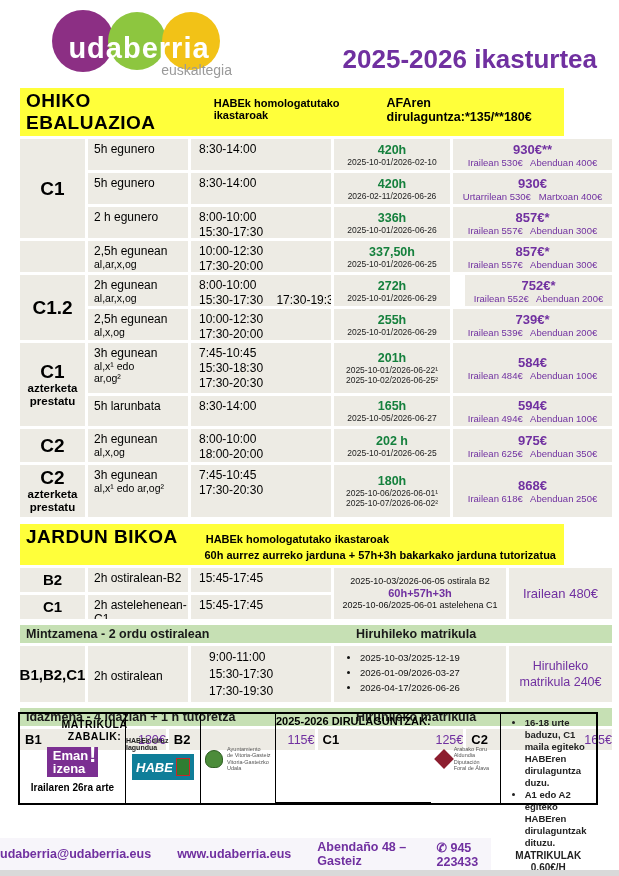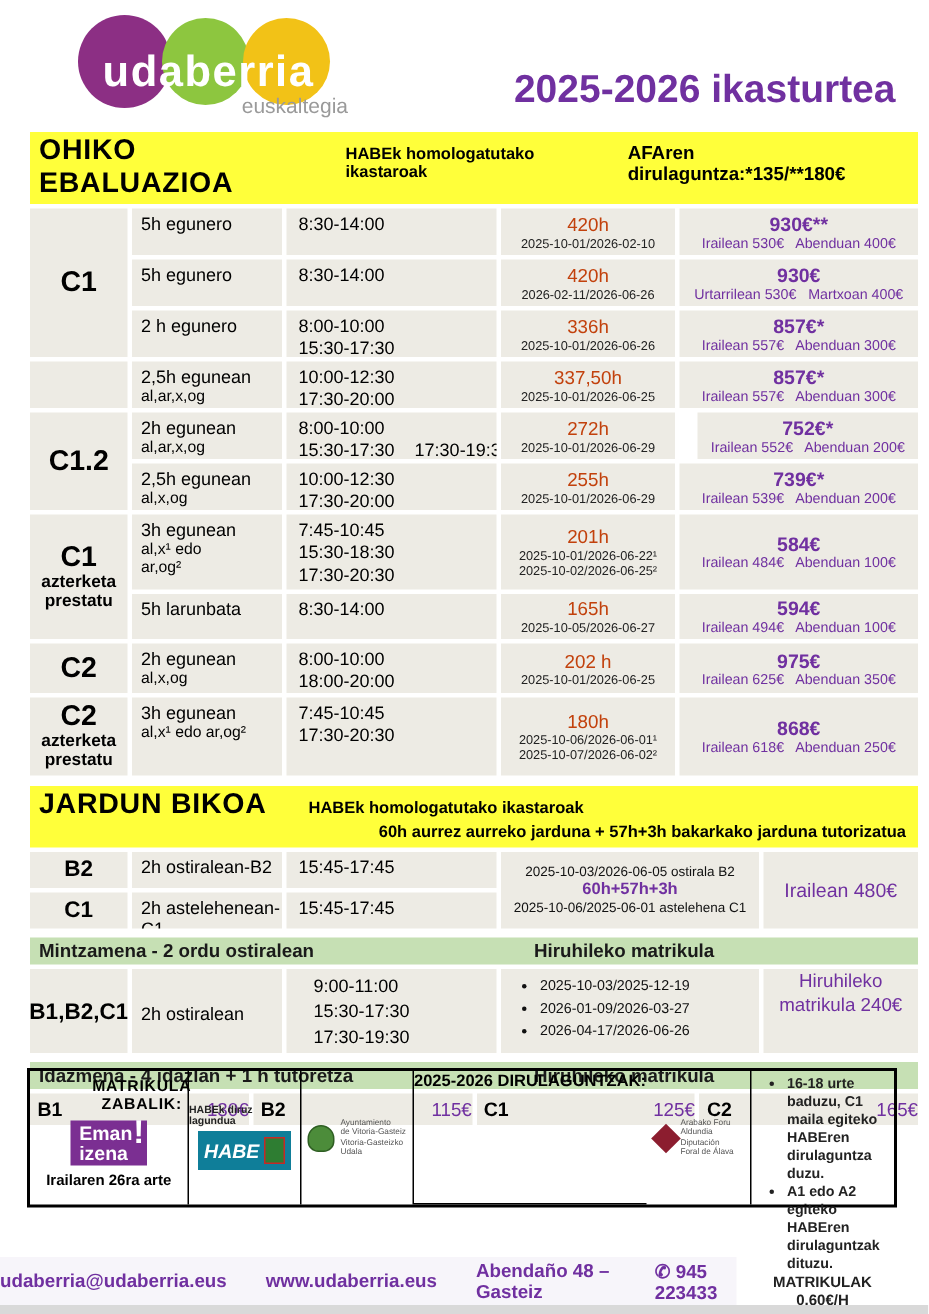--- a/index.html
+++ b/index.html
@@ -13,62 +13,62 @@
   .c1{left:0;top:4px;width:62px;height:62px;background:#8c2f84;}
   .c2{left:56px;top:6px;width:58px;height:58px;background:#8dc63f;}
   .c3{left:110px;top:6px;width:58px;height:58px;background:#f2c217;}
   .logo-word{position:absolute;left:2px;top:26px;width:170px;text-align:center;
     font-size:29px;font-weight:bold;letter-spacing:1px;color:#fff;}
   .logo-sub{position:absolute;left:60px;top:56px;width:120px;text-align:right;
     font-size:14px;color:#9a9a9a;}
   .year{position:absolute;right:22px;top:44px;font-size:26px;font-weight:bold;color:#7030a0;}
 
   
-  .banner{margin:0 7px 0 20px;width:592px;background:#ffff3a;box-sizing:border-box;
+  .banner{margin:0 7px 0 20px;width:544px;background:#ffff3a;box-sizing:border-box;
     padding:2px 6px;}
   .b-row{display:flex;align-items:baseline;gap:10px;}
   .b-title{font-size:19px;font-weight:800;letter-spacing:.5px;}
   .b-sub{font-size:11px;font-weight:bold;}
   .b-note{font-size:12.5px;font-weight:bold;}
   .b-line2{text-align:right;font-size:11px;font-weight:bold;padding:1px 2px 2px 0;}
 
   
   .grid{margin:3px 7px 0 20px;width:592px;display:grid;gap:3px;background:#fff;}
   .ohiko{grid-template-columns:65px 100px 140px 116px auto;
          grid-template-rows:31px 31px 31px 31px 31px 31px 50px 30px 33px 52px;}
   .cell{background:#edebe4;overflow:hidden;}
   .lvl{display:flex;flex-direction:column;align-items:center;justify-content:center;
        font-weight:bold;text-align:center;}
   .lvl-big{font-size:19px;line-height:20px;}
   .lvl-sub{font-size:11.5px;line-height:13px;width:62px;}
   .sched{padding:3px 0 0 6px;font-size:12px;line-height:14px;}
   .sched .sub{font-size:10.5px;line-height:12px;}
   .times{padding:3px 0 0 8px;font-size:12px;line-height:15px;white-space:pre;}
   .hours{display:flex;flex-direction:column;align-items:center;justify-content:center;}
-  .hours .h{color:#c2410c;font-weight:normal;font-size:12.5px;line-height:14px;}
+  .hours .h{color:#15803d;font-weight:bold;font-size:12.5px;line-height:14px;}
   .hours .d{color:#222;font-size:8.5px;line-height:10px;}
   .price{display:flex;flex-direction:column;align-items:center;justify-content:center;color:#7030a0;}
   .price .p{font-size:13px;font-weight:bold;line-height:15px;}
   .price .ps{font-size:9.5px;line-height:11px;white-space:pre;}
 
   .jardun{grid-template-columns:65px 100px 140px 172px auto;grid-template-rows:24px 24px;}
   .jardun .lvl-big{font-size:15px;}
   .jd{display:flex;flex-direction:column;align-items:center;justify-content:center;}
   .jd .d{font-size:9px;color:#111;line-height:11px;}
   .jd .m{font-size:11px;color:#7030a0;font-weight:bold;line-height:13px;}
   .jprice{display:flex;align-items:center;justify-content:center;color:#7030a0;font-size:13px;}
 
   .ghead{margin:6px 7px 0 20px;width:592px;background:#c6e0b4;display:flex;
     box-sizing:border-box;padding:2px 6px;font-weight:bold;font-size:12.5px;color:#1a1a1a;}
   .ghead .gl{width:330px;}
   .mintza{grid-template-columns:65px 100px 140px 172px auto;grid-template-rows:56px;}
   .mtimes{font-size:12px;line-height:17px;padding:3px 0 0 18px;}
   .mdates{margin:4px 0 0 0;padding-left:26px;font-size:9.5px;color:#111;line-height:15px;}
   .mdates li{margin:0;}
-  .mprice{display:flex;flex-direction:column;align-items:center;
+  .mprice{display:flex;flex-direction:column;align-items:center;justify-content:center;
     color:#7030a0;font-size:12.5px;line-height:16px;}
   .lvl3{font-size:15px;font-weight:bold;display:flex;align-items:center;justify-content:center;}
 
   .idaz{grid-template-columns:repeat(4,1fr);grid-template-rows:21px;}
   .icell{background:#edebe4;display:flex;align-items:center;padding-left:5px;gap:5px;justify-content:space-between;}
   .icell .il{font-weight:bold;font-size:13px;}
   .icell .ip{color:#7030a0;font-size:12.5px;}
 
   
   .bbox{position:absolute;left:18px;top:712px;width:580px;height:93px;

